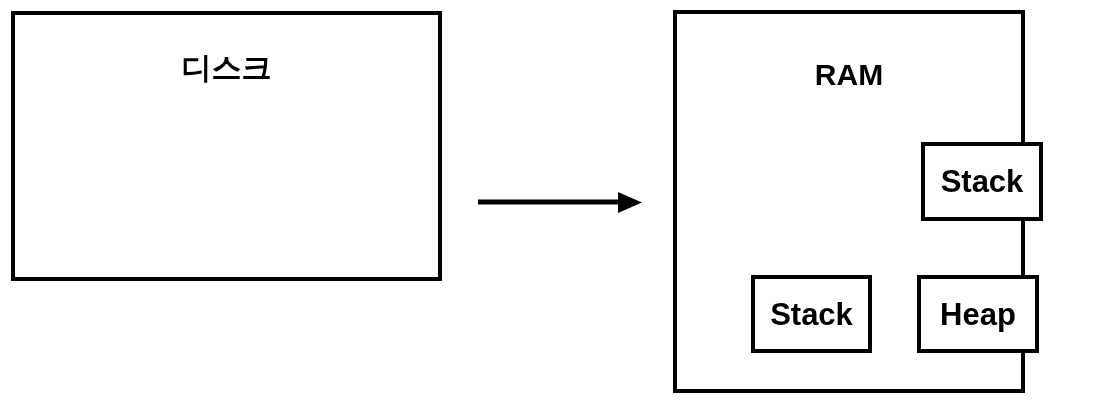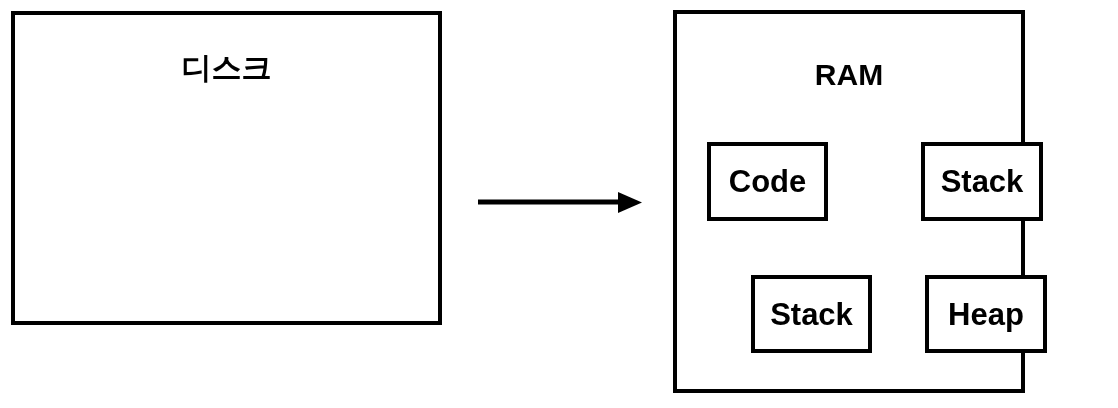--- a/index.html
+++ b/index.html
@@ -22,21 +22,21 @@
   .outer-box {
     position: absolute;
     box-sizing: border-box;
     border: 4px solid #000000;
     background: #ffffff;
   }
   #disk-box {
     left: 11px;
     top: 11px;
     width: 431px;
-    height: 314px;
+    height: 270px;
   }
   #ram-box {
     left: 673px;
     top: 10px;
     width: 352px;
     height: 383px;
   }
   
   .box-title {
     position: absolute;
@@ -73,21 +73,21 @@
     left: 131px;
     top: 133px;
     width: 169px;
     height: 117px;
   }
   #program-box .inner-label { font-size: 27px; }
   
   #code-box  { left:  30px; top: 128px; width: 121px; height:  79px; }
   #data-box  { left: 244px; top: 128px; width: 122px; height:  79px; }
   #stack-box { left:  30px; top: 261px; width: 121px; height:  78px; margin-left: 44px; }
-  #heap-box  { left: 248px; top: 261px; width: 122px; height:  78px; align-items: center; }
+  #heap-box  { left: 240px; top: 261px; width: 122px; height:  78px; align-items: center; }
   #code-box .inner-label,
   #data-box .inner-label,
   #stack-box .inner-label,
   #heap-box .inner-label { font-size: 31px; }
   
   #transfer-arrow {
     position: absolute;
     left: 470px;
     top: 178px;
     width: 180px;
@@ -108,23 +108,20 @@
 
   <svg id="transfer-arrow" viewBox="0 0 180 50">
     <line x1="8" y1="24" x2="152" y2="24" stroke="#000000" stroke-width="5" stroke-linecap="butt"></line>
     <polygon points="148,14 172,24.5 148,35" fill="#000000"></polygon>
   </svg>
 
   <div class="outer-box" id="ram-box">
 
     <div class="box-title" id="ram-title">RAM</div>
 
-    <div class="inner-box" id="code-box">
-      <span class="inner-label">Code</span>
-    </div>
 
     <div class="inner-box" id="data-box">
       <span class="inner-label">Stack</span>
     </div>
 
     <div class="inner-box" id="stack-box">
       <span class="inner-label">Stack</span>
     </div>
 
     <div class="inner-box" id="heap-box">

